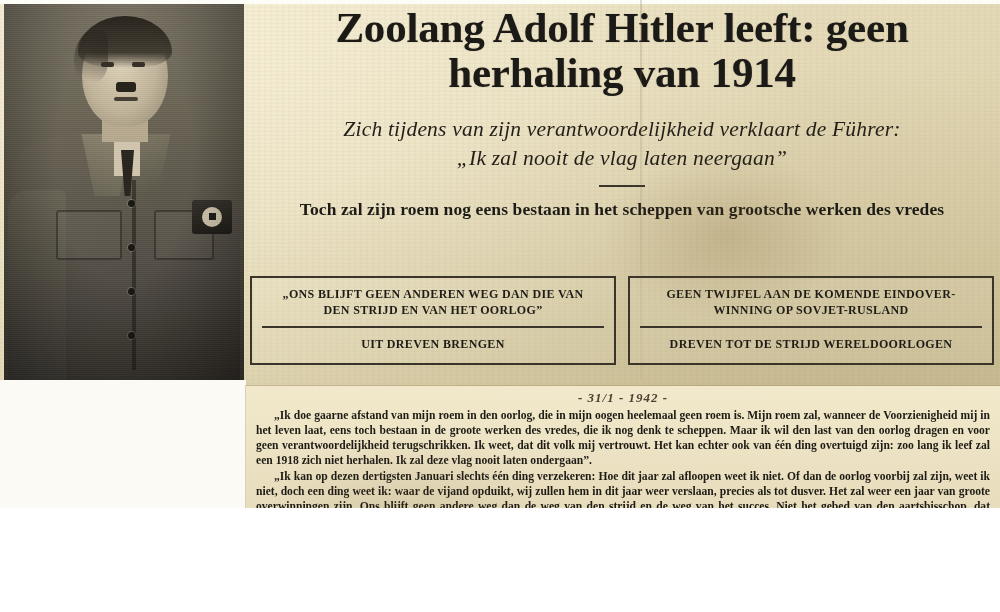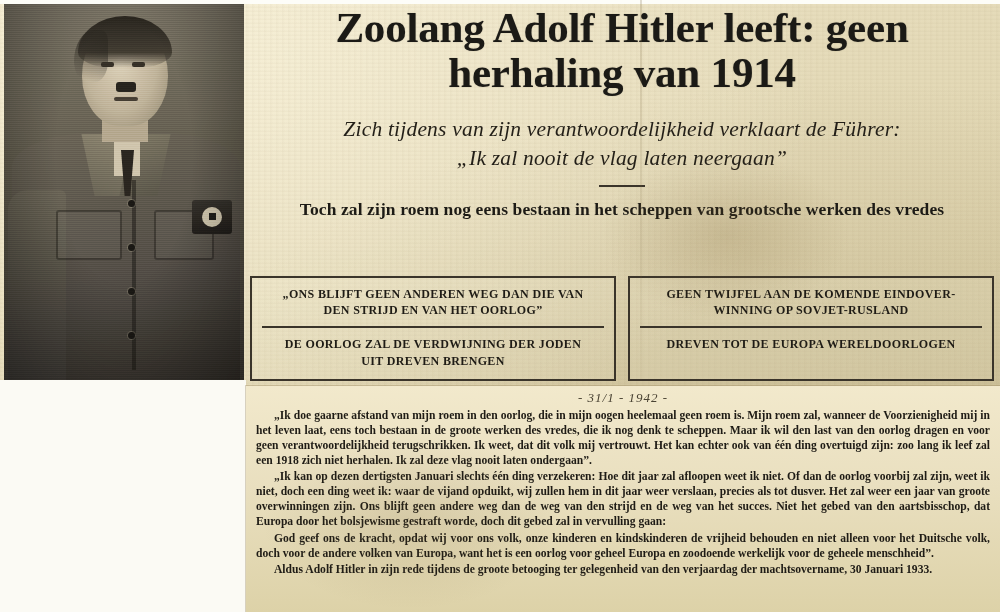--- a/index.html
+++ b/index.html
@@ -3,21 +3,21 @@
 <meta charset="utf-8">
 <style>
   html, body {
     margin: 0;
     padding: 0;
     background: #ffffff;
   }
   #page {
     position: relative;
     width: 1000px;
-    height: 612px;
+    height: 508px;
     overflow: hidden;
     background: #84cc16;
     font-family: "Liberation Serif", serif;
   }
 
   
   .paper {
     position: absolute;
     inset: 0;
     background:
@@ -285,20 +285,21 @@
     box-sizing: border-box;
   }
   .handwrite {
     text-align: center;
     font-family: "Liberation Serif", serif;
     font-style: italic;
     font-size: 13px;
     color: #4a4334;
     letter-spacing: 1px;
     margin-bottom: 2px;
+    font-weight: bold;
   }
   .body-text {
     font-family: "Liberation Serif", serif;
     font-size: 11.6px;
     line-height: 1.30;
     color: #1e1b15;
     text-align: justify;
     font-weight: bold;
   }
   .body-text p {
@@ -375,28 +376,27 @@
     </div>
     <div class="rule-short"></div>
     <div class="kicker">Toch zal zijn roem nog eens bestaan in het scheppen van grootsche werken des vredes</div>
   </div>
 
   <div class="boxes">
     <div class="sumbox">
       <div class="line">„ONS BLIJFT GEEN ANDEREN WEG DAN DIE VAN</div>
       <div class="line">DEN STRIJD EN VAN HET OORLOG”</div>
       <div class="divider"></div>
-      <div class="line">DE OORLOG ZAL DE VERDWIJNING DER JODEN</div>
       <div class="line">UIT DREVEN BRENGEN</div>
     </div>
     <div class="sumbox">
       <div class="line">GEEN TWIJFEL AAN DE KOMENDE EINDOVER-</div>
       <div class="line">WINNING OP SOVJET-RUSLAND</div>
       <div class="divider"></div>
-      <div class="line">DREVEN TOT DE EUROPA WERELDOORLOGEN</div>
+      <div class="line">DREVEN TOT DE STRIJD WERELDOORLOGEN</div>
     </div>
   </div>
 
   <div class="article">
     <div class="handwrite">- 31/1 - 1942 -</div>
     <div class="body-text">
       <p>„Ik doe gaarne afstand van mijn roem in den oorlog, die in mijn oogen heelemaal geen roem is. Mijn roem zal, wanneer de Voorzienigheid mij in het leven laat, eens toch bestaan in de groote werken des vredes, die ik nog denk te scheppen. Maar ik wil den last van den oorlog dragen en voor geen verantwoordelijkheid terugschrikken. Ik weet, dat dit volk mij vertrouwt. Het kan echter ook van één ding overtuigd zijn: zoo lang ik leef zal een 1918 zich niet herhalen. Ik zal deze vlag nooit laten ondergaan”.</p>
       <p>„Ik kan op dezen dertigsten Januari slechts één ding verzekeren: Hoe dit jaar zal afloopen weet ik niet. Of dan de oorlog voorbij zal zijn, weet ik niet, doch een ding weet ik: waar de vijand opduikt, wij zullen hem in dit jaar weer verslaan, precies als tot dusver. Het zal weer een jaar van groote overwinningen zijn. Ons blijft geen andere weg dan de weg van den strijd en de weg van het succes. Niet het gebed van den aartsbisschop, dat Europa door het bolsjewisme gestraft worde, doch dit gebed zal in vervulling gaan:</p>
       <p>God geef ons de kracht, opdat wij voor ons volk, onze kinderen en kindskinderen de vrijheid behouden en niet alleen voor het Duitsche volk, doch voor de andere volken van Europa, want het is een oorlog voor geheel Europa en zoodoende werkelijk voor de geheele menschheid”.</p>
       <p>Aldus Adolf Hitler in zijn rede tijdens de groote betooging ter gelegenheid van den verjaardag der machtsovername, 30 Januari 1933.</p>

